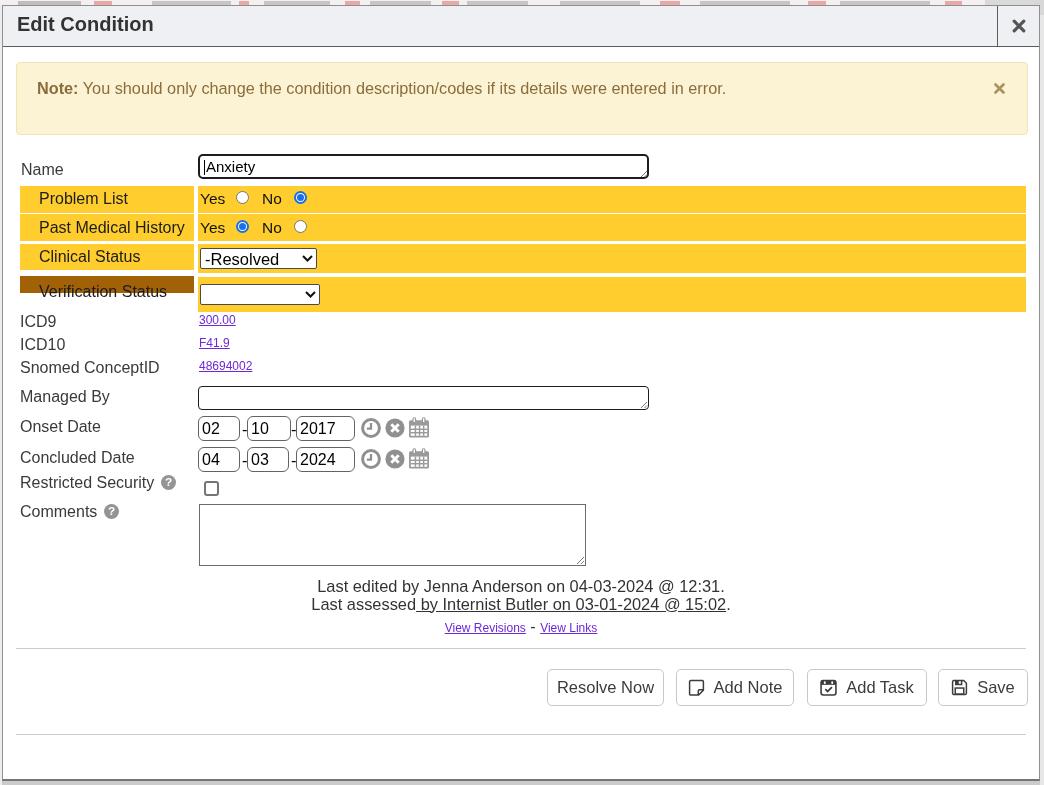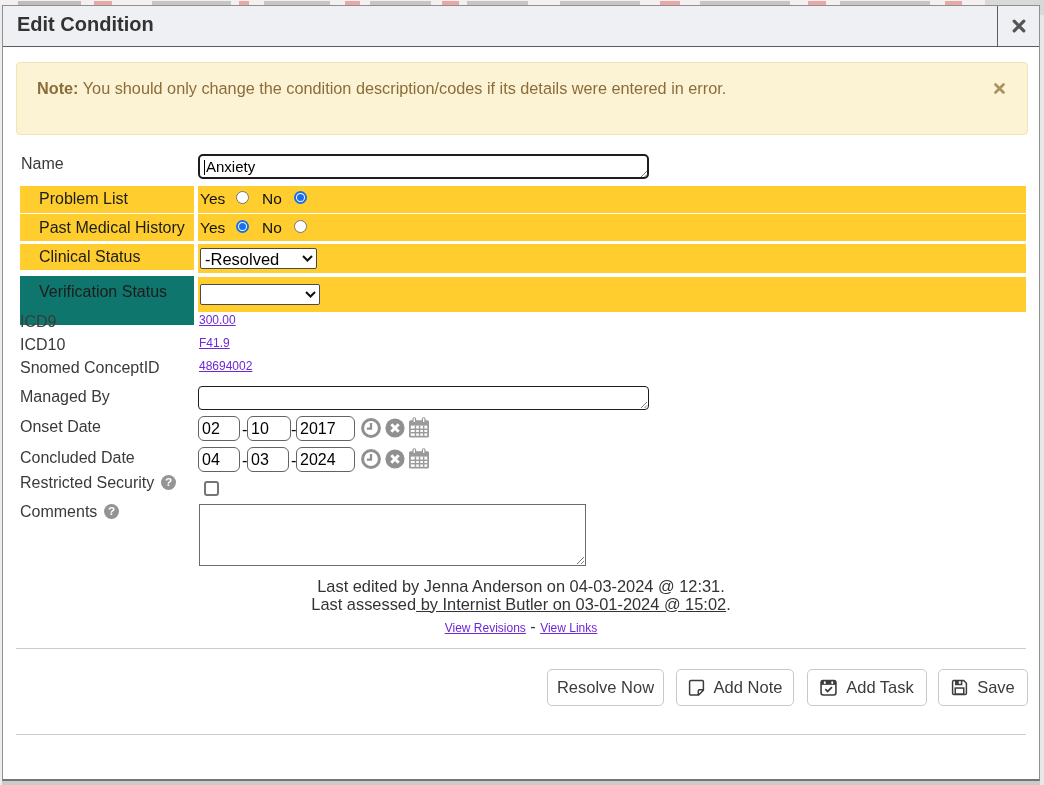--- a/index.html
+++ b/index.html
@@ -74,21 +74,21 @@
   </div>
 </div>
 
 <div class="abs" id="alert">
   <div class="l1"><b>Note:</b> You should only change the condition description/codes if its details were entered in error.</div>
   <svg class="x" width="11" height="11" viewBox="0 0 11 11" style="position:absolute;right:22px;top:20px;">
       <path d="M1.5 1.5 L9.5 9.5 M9.5 1.5 L1.5 9.5" stroke="#a6935e" stroke-width="2.6" stroke-linecap="round"></path>
     </svg>
 </div>
 
-<div class="abs lab" style="left:21px;top:156px;">Name</div>
+<div class="abs lab" style="left:21px;top:162px;">Name</div>
 <textarea class="abs" style="left: 198px; top: 154px; width: 451px; height: 25px; border: 2px solid rgb(29, 29, 29); border-radius: 5px; resize: none; overflow: hidden; font-family: &quot;Liberation Sans&quot;, sans-serif; font-size: 15px; padding: 2px 3px 2px 6px; color: rgb(0, 0, 0);" readonly="">Anxiety</textarea>
 <span class="abs" style="left:204px;top:160px;width:1px;height:15px;background:#000;"></span>
 <svg class="abs" width="8" height="8" viewBox="0 0 8 8" style="left:640px;top:170px;">
     <path d="M7 1 L1 7 M7 4.5 L4.5 7" stroke="#777" stroke-width="1"></path>
   </svg>
 
 <div class="abs yrow" style="top:186px;">
   <div class="abs lab" style="top:0;height:26.5px;line-height:26px;">Problem List</div>
   <div class="abs fld" style="top:0;height:26.5px;">
     <span style="position:absolute;left:2px;top:0;line-height:26px;font-size:15.5px;color:#111;">Yes</span>
@@ -113,21 +113,21 @@
   </div>
 </div>
 
 <div class="abs yrow lab" style="top:243.5px;height:26.5px;line-height:26px;background:#ffce2e;">Clinical Status</div>
 <div class="abs yrow fld" style="top:243.5px;height:29.5px;background:#ffce2e;"></div>
 <select class="abs sel1" style="left:200px;top:248px;width:117px;height:21px;"><option>-Resolved</option></select>
 <svg class="abs chev" width="11" height="7" viewBox="0 0 11 7" style="left:302px;top:255px;">
     <path d="M1 1 L5.5 5.5 L10 1" stroke="#111" stroke-width="2" fill="none"></path>
   </svg>
 
-<div class="abs yrow lab" style="top:276px;height:49px;line-height:31px;background:#0f766e;">Verification Status</div>
+<div class="abs yrow lab" style="top:276px;height:17px;line-height:31px;background:#a16207;">Verification Status</div>
 <div class="abs yrow fld" style="top:277px;height:34.5px;background:#ffce2e;"></div>
 <select class="abs sel1" style="left:200px;top:284px;width:120px;height:21px;"><option></option></select>
 <svg class="abs chev" width="11" height="7" viewBox="0 0 11 7" style="left:305px;top:291px;">
     <path d="M1 1 L5.5 5.5 L10 1" stroke="#111" stroke-width="2" fill="none"></path>
   </svg>
 
 <div class="abs lab" style="top:313.5px;">ICD9</div>
 <span class="abs lnk" style="left:199px;top:313.5px;">300.00</span>
 <div class="abs lab" style="top:337px;">ICD10</div>
 <span class="abs lnk" style="left:199px;top:337px;">F41.9</span>

